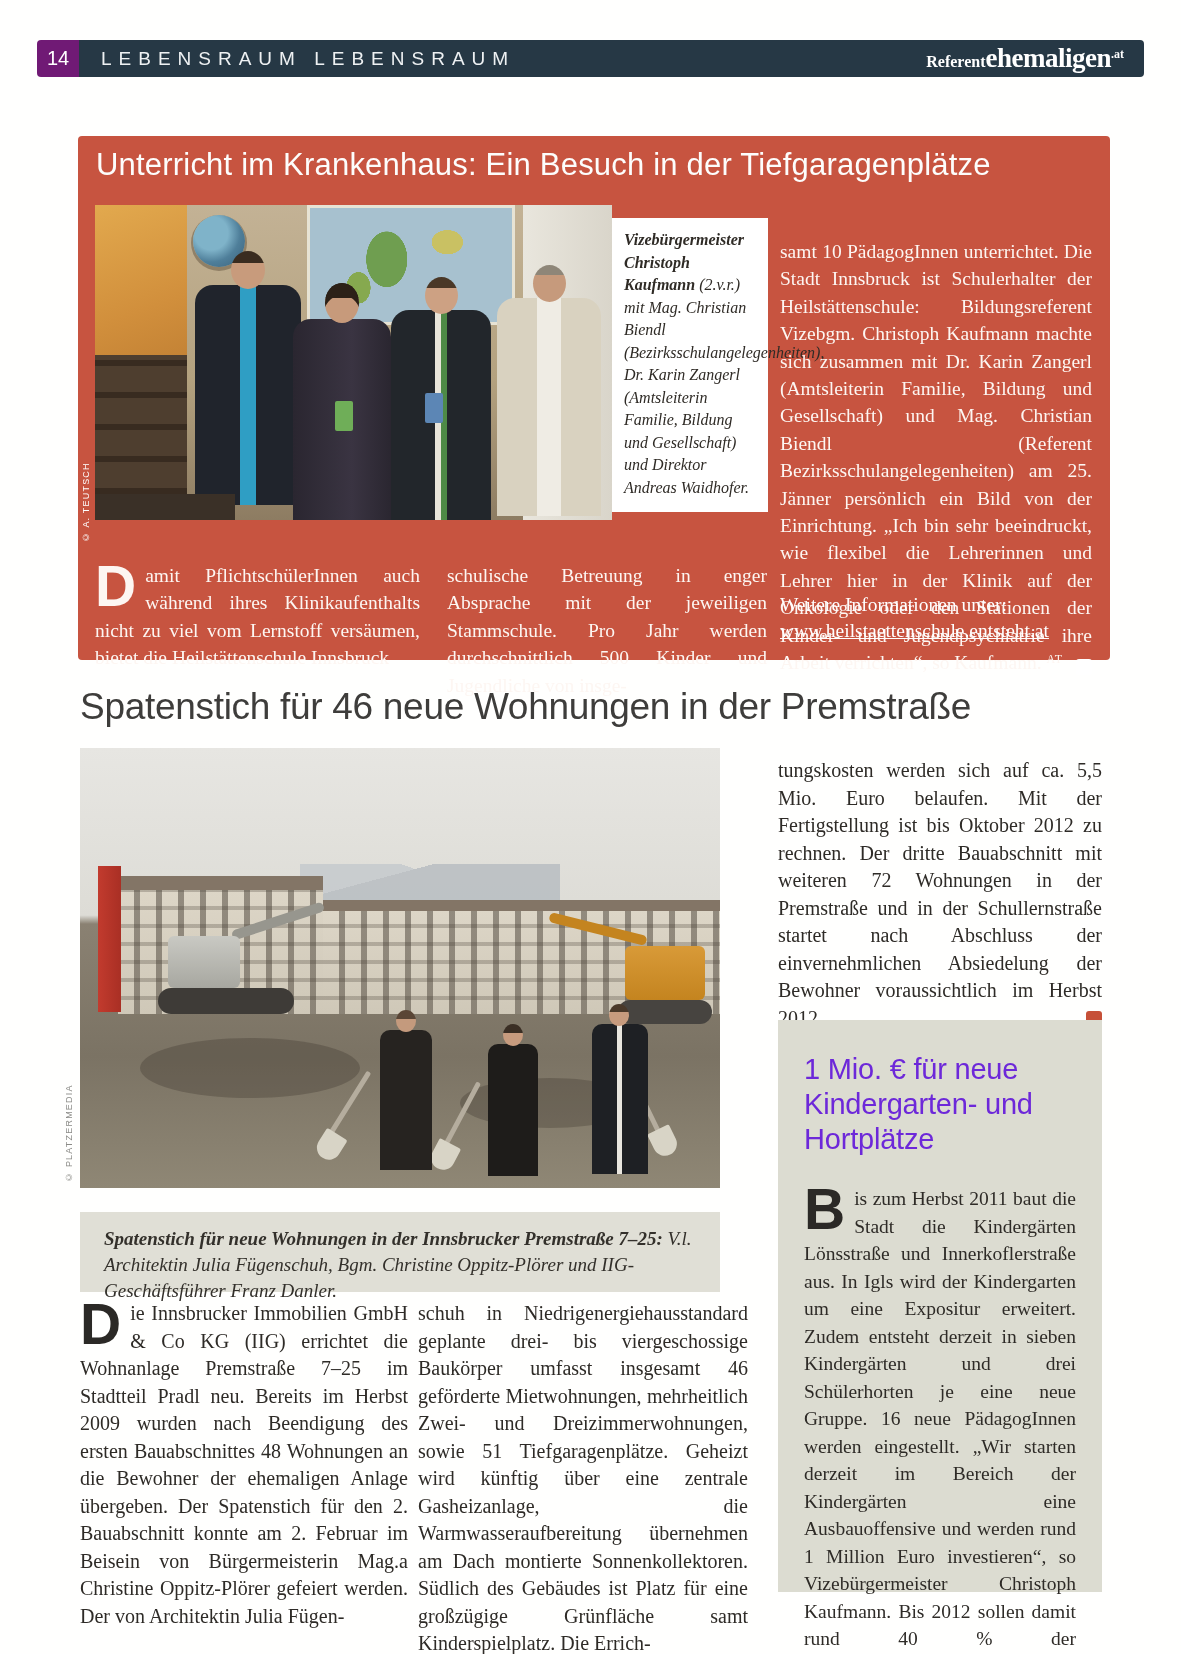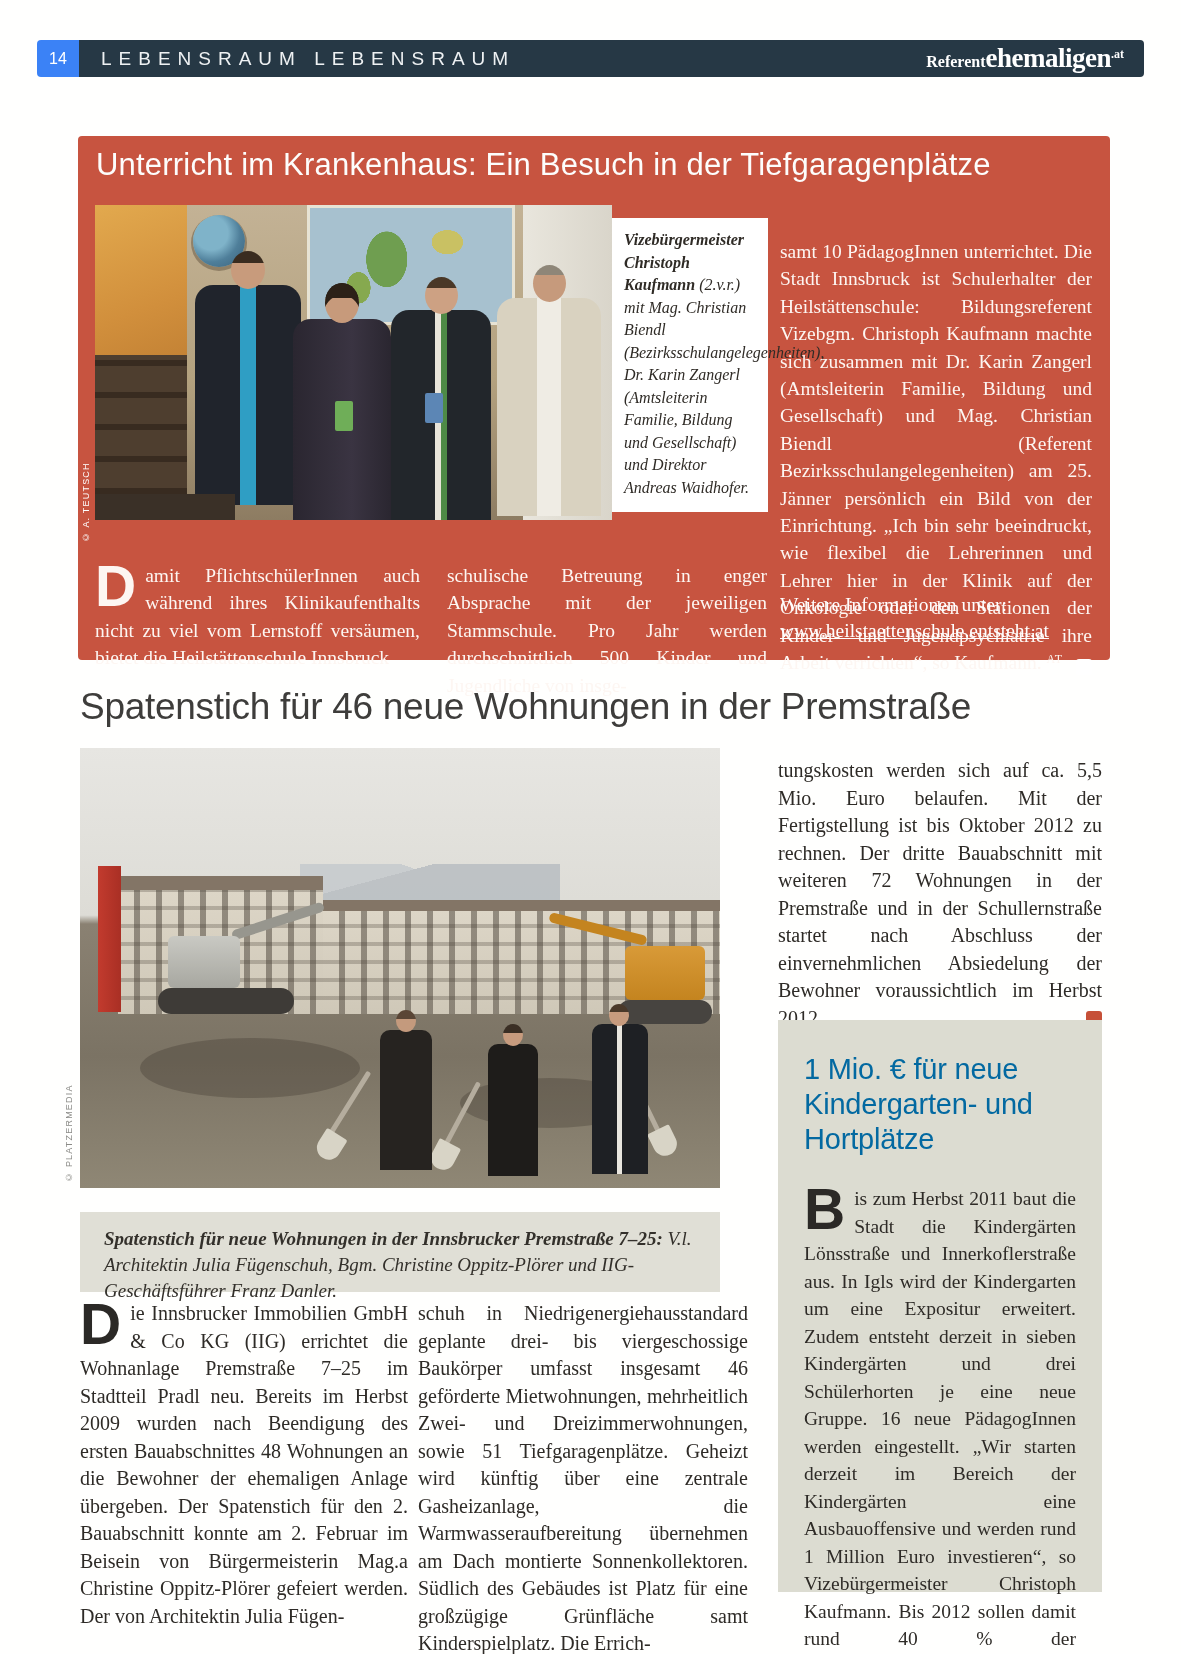--- a/index.html
+++ b/index.html
@@ -1,22 +1,22 @@
 <!DOCTYPE html>
 <html lang="de"><head>
 <meta charset="utf-8">
 <style>
   * { margin:0; padding:0; box-sizing:border-box; }
   body { background:#ffffff; font-family:"Liberation Serif", serif; }
   .page { position:relative; width:1181px; height:1654px; background:#fffffe; overflow:hidden; }
 
   
   .header { position:absolute; left:37px; top:40px; width:1107px; height:37px; display:flex; }
-  .pagenum { width:42px; background:#3b82f6; color:#fff; font-family:"Liberation Sans",sans-serif;
-             font-size:16px; display:flex; align-items:center; justify-content:center;
+  .pagenum { width:42px; background:#701a75; color:#fff; font-family:"Liberation Sans",sans-serif;
+             font-size:20px; display:flex; align-items:center; justify-content:center;
              border-radius:4px 0 0 4px; }
   .headbar { flex:1; background:#263845; border-radius:0 4px 4px 0; display:flex;
              align-items:center; justify-content:space-between; padding:0 20px 0 22px; }
   .sectitle { color:#eef1f3; font-family:"Liberation Sans",sans-serif; font-size:19px; letter-spacing:7px; }
   .brand { color:#fff; display:flex; align-items:baseline; }
   .brand .b1 { font-family:"Liberation Serif",serif; font-weight:700; font-size:16px; }
   .brand .b2 { font-family:"Liberation Serif",serif; font-weight:700; font-size:27px; letter-spacing:-0.5px; }
   .brand .b3 { font-family:Liberation Serif, serif; font-weight:700; font-size:12px; position:relative; top:-9px; }
 
   
@@ -141,21 +141,21 @@
 
   
   .cap2 { position:absolute; left:80px; top:1188px; width:640px; height:80px; background:#e0dfd6;
           padding:14px 24px 0 24px; font-style:italic; font-size:19px; line-height:26px; color:#33302b;margin-top:24px; }
   .cap2 .capbold { font-weight:700; }
 
   
   .infobox { position:absolute; left:778px; top:1020px; width:324px; height:572px; background:#dcdcd1;
              padding:32px 26px 0 26px; }
   .infobox-title { font-family:"Liberation Sans",sans-serif; font-size:29px; line-height:35px;
-                   font-weight:400; color:#0369a1; margin-bottom:28px; letter-spacing:-0.2px; }
+                   font-weight:400; color:#6d28d9; margin-bottom:28px; letter-spacing:-0.2px; }
   .infobox .dark-body { font-size:19.5px; }
 </style>
 </head>
 <body>
 
 <div class="page">
 
   <div class="header">
     <div class="pagenum">14</div>
     <div class="headbar">

